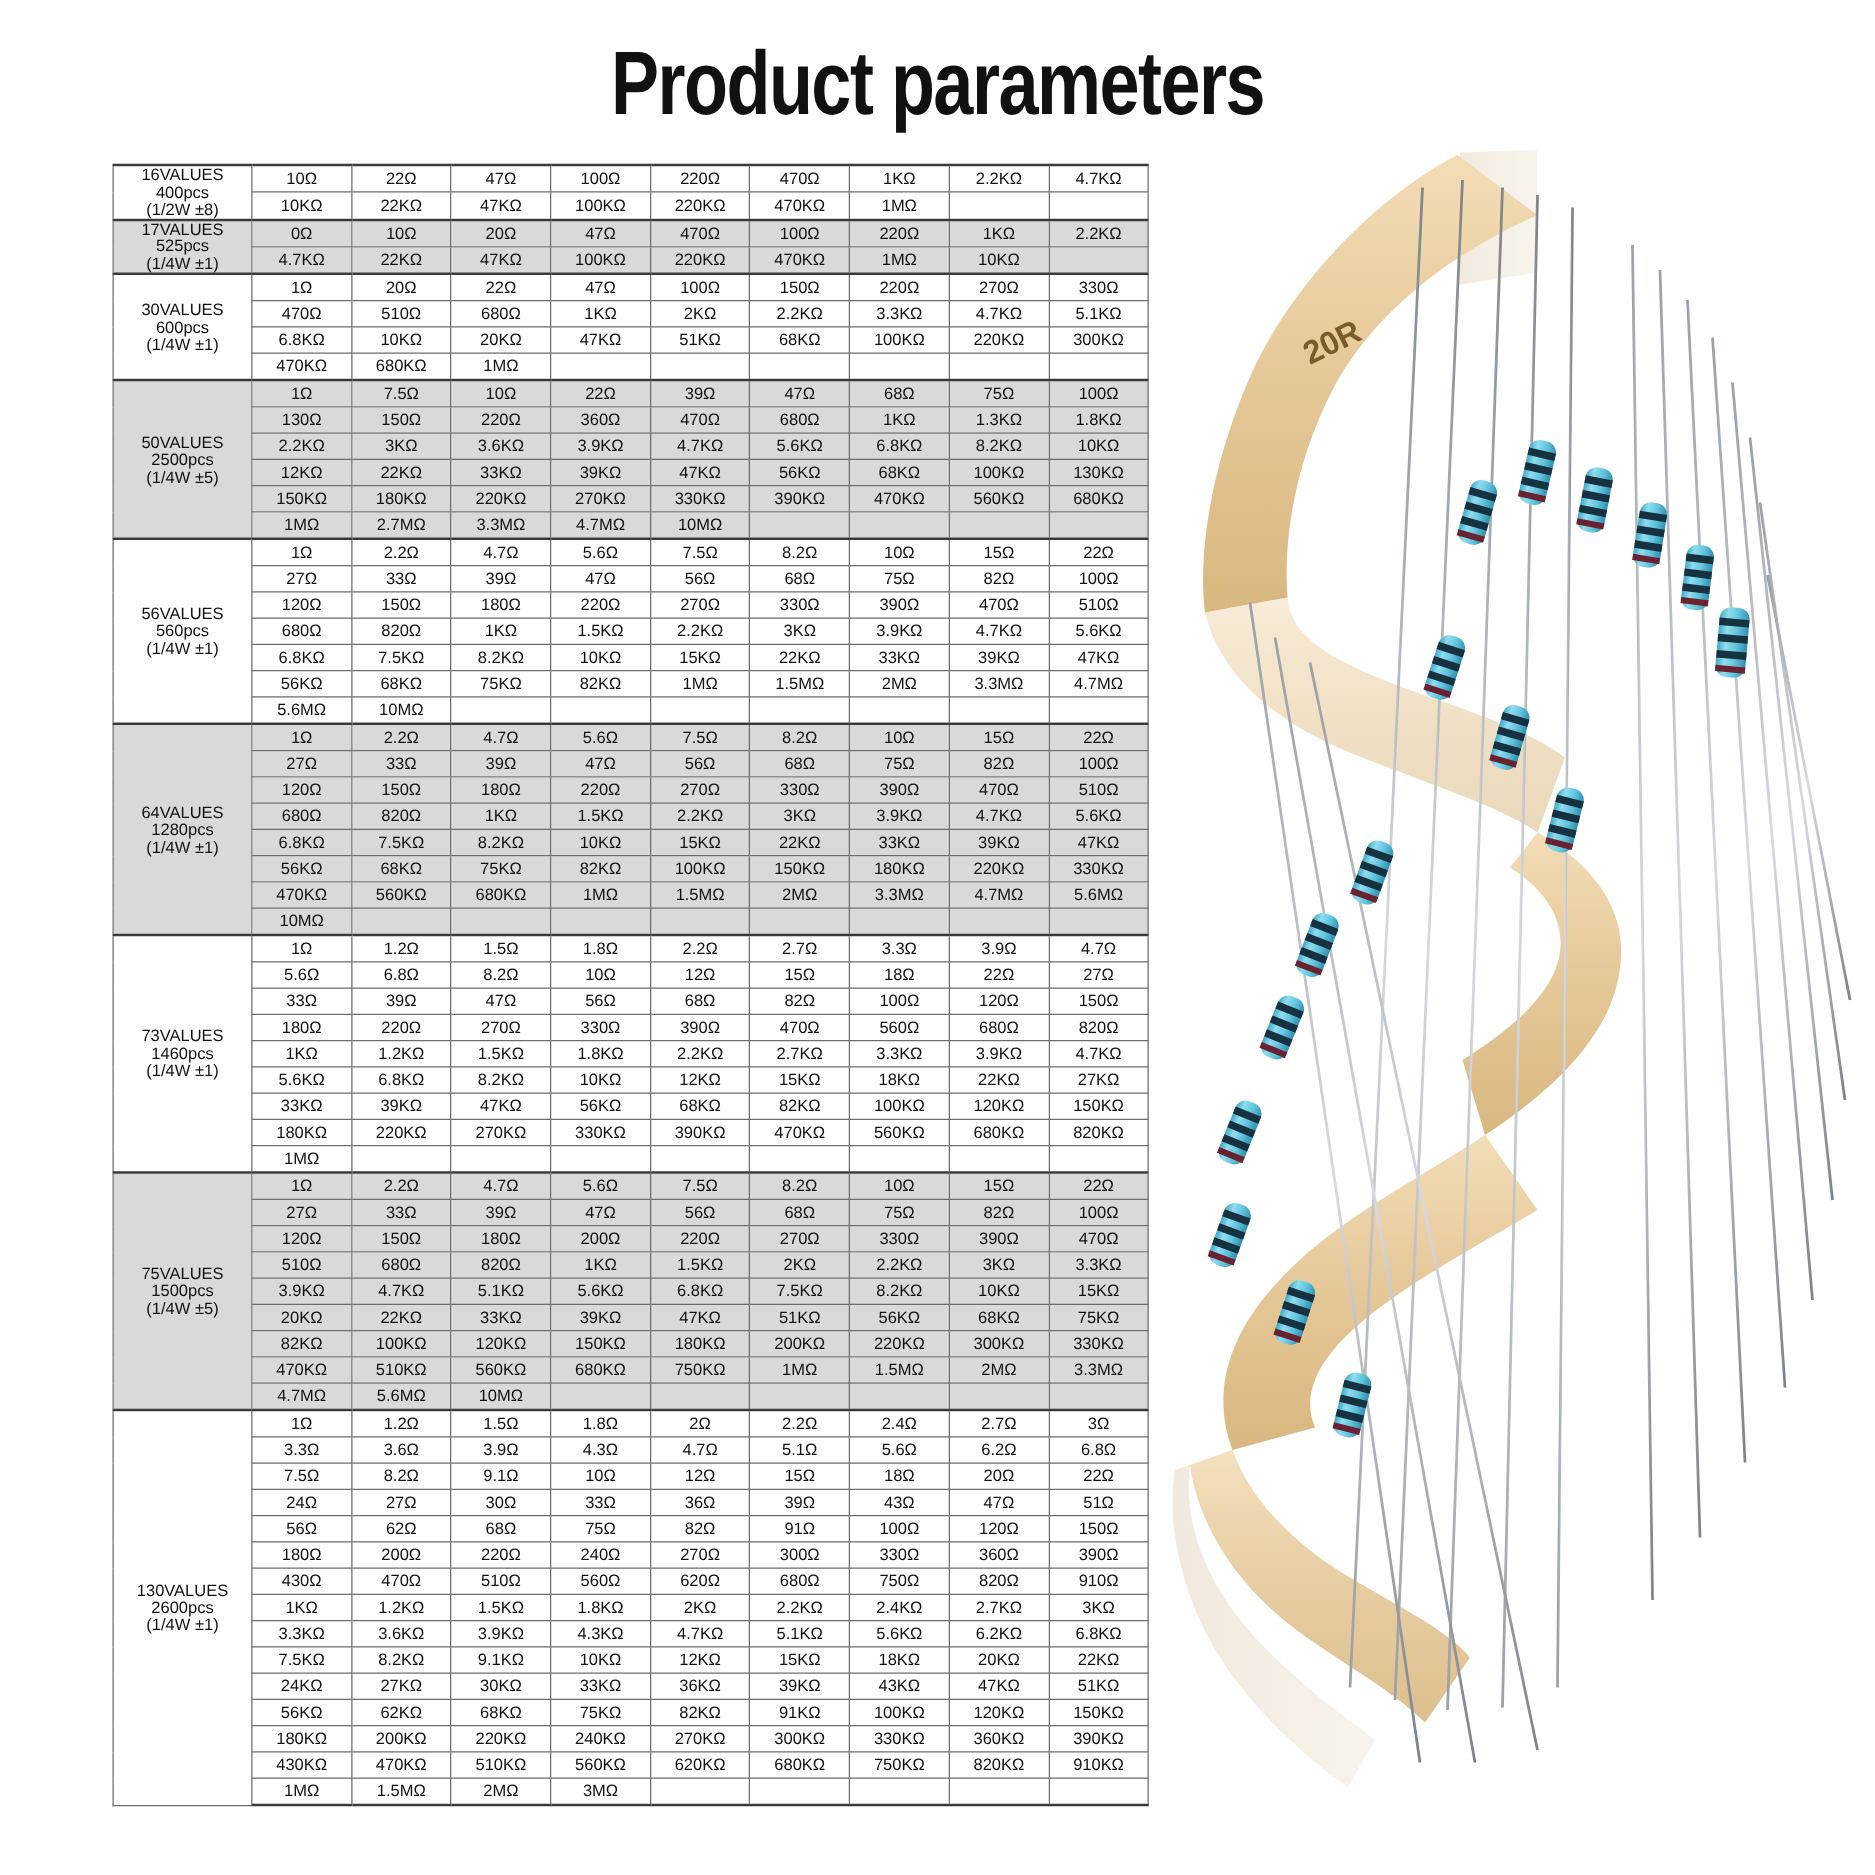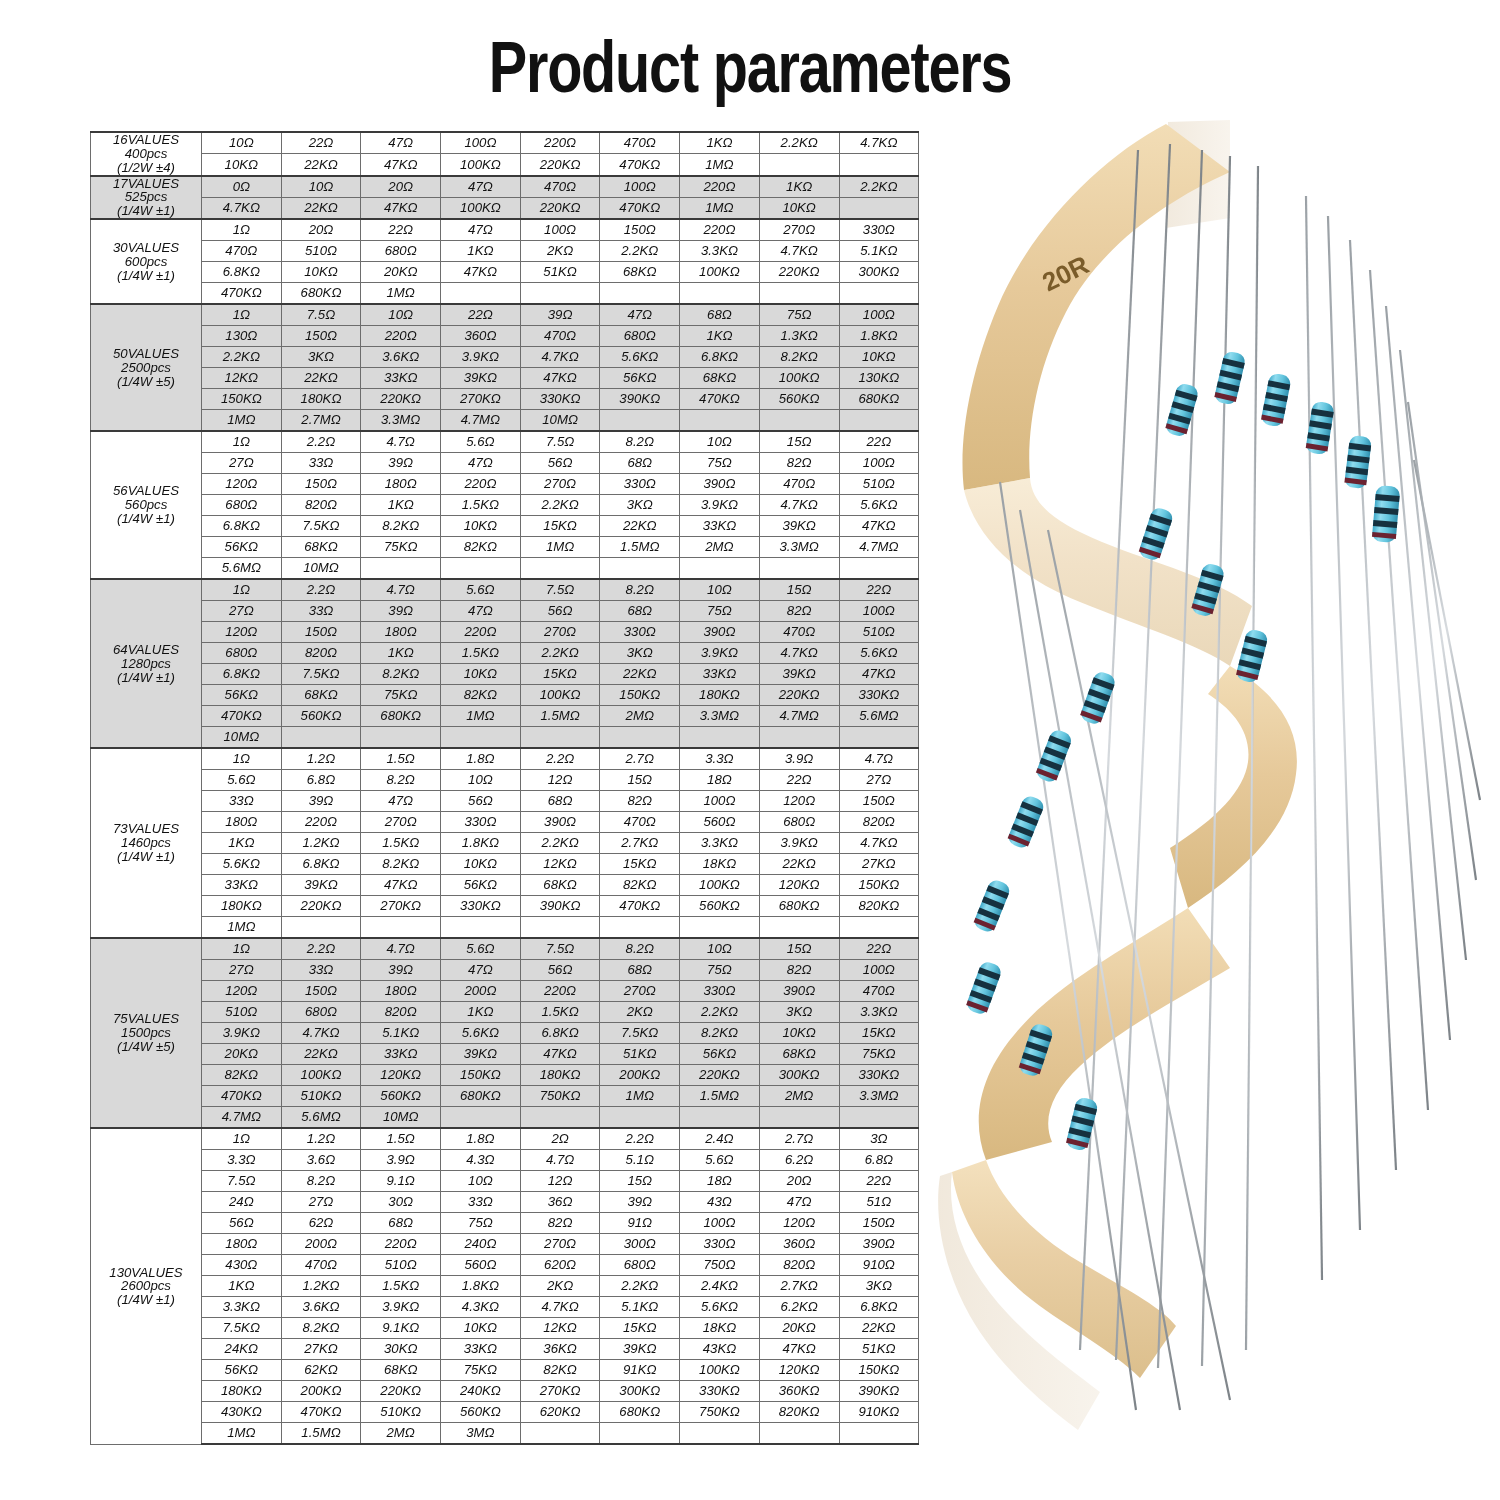--- a/index.html
+++ b/index.html
@@ -30,21 +30,20 @@
     transform-origin: center top;
     white-space: nowrap;
   }
 
   
   #spec-table-wrap {
     position: absolute;
     left: 90px;
     top: 131px;
     width: 818px;
-    font-style: italic;
   }
   table.spec {
     border-collapse: collapse;
     width: 818px;
     table-layout: fixed;
   }
   table.spec td {
     border: 1px solid #6d6d6d;
     font-size: 13.2px;
     color: #111;
@@ -88,21 +87,21 @@
 
 <div id="page-title">Product parameters</div>
 
 <div id="spec-table-wrap">
   <table class="spec">
     <tbody id="spec-body">
         <tr class="plain band-top">
           <td class="grp grp-lines" rowspan="2">
             <span>16VALUES</span>
             <span>400pcs</span>
-            <span>(1/2W ±4)</span>
+            <span>(1/2W ±8)</span>
           </td>
           <td class="val">10Ω</td>
           <td class="val">22Ω</td>
           <td class="val">47Ω</td>
           <td class="val">100Ω</td>
           <td class="val">220Ω</td>
           <td class="val">470Ω</td>
           <td class="val">1KΩ</td>
           <td class="val">2.2KΩ</td>
           <td class="val edge-r">4.7KΩ</td>

